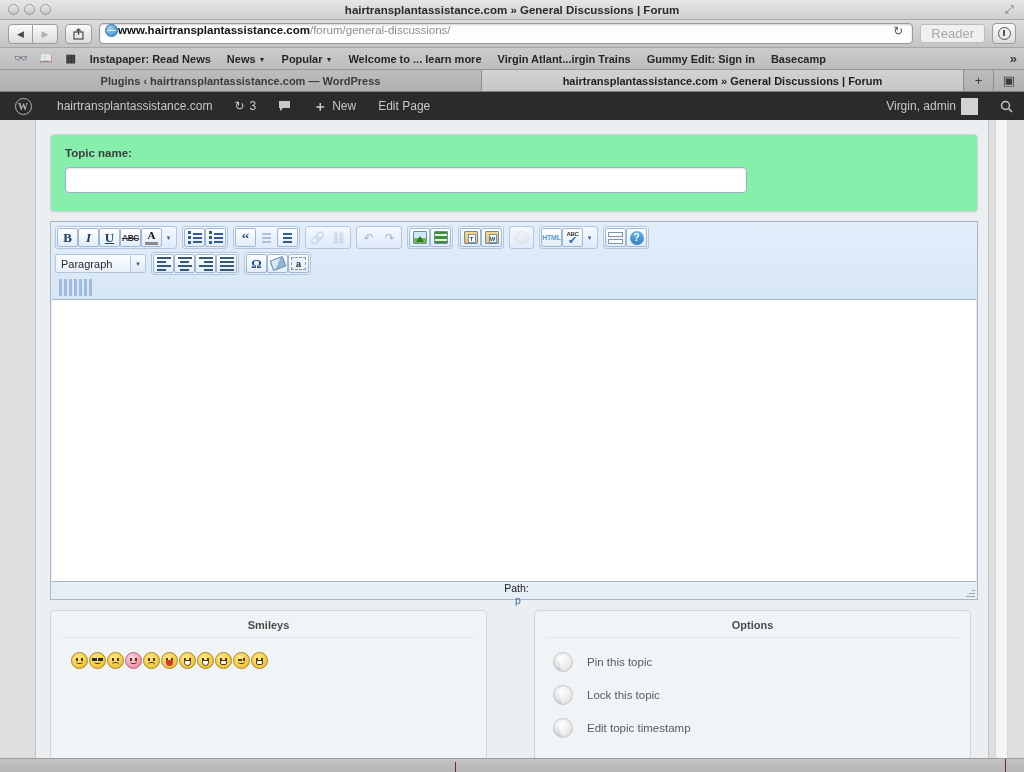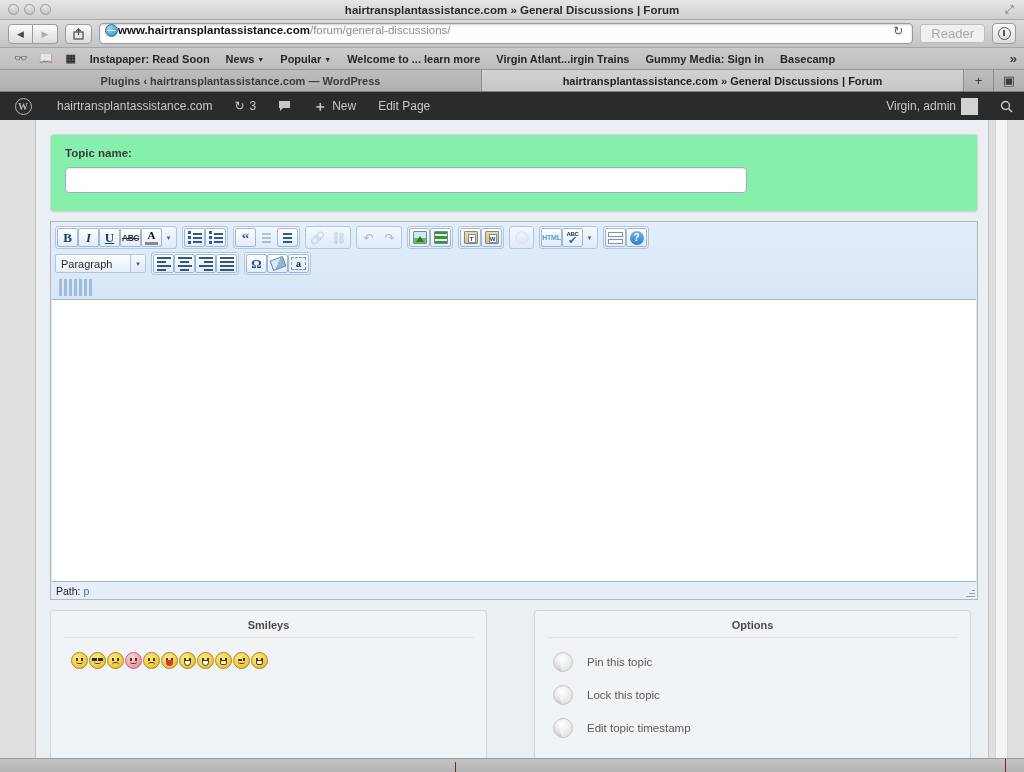--- a/index.html
+++ b/index.html
@@ -258,21 +258,21 @@
 
   .stripes { display:flex; gap:2px; padding: 2px 0 3px 4px; }
   .stripes i { display:block; width:3px; height:17px; background:#9fbcdc; }
 
   .mce-edit {
     background: #fff; height: 283px; border-top: 1px solid #a9b4bf;
     border-bottom: 1px solid #a9b4bf; margin: 0 1px;
   }
   .mce-status {
     height: 17px; background: #e6eef8; display: flex; align-items: center;
-    padding-left: 5px; font-size: 10.5px; color: #1b1b1b; position: relative;
+    padding-left: 5px; font-size: 10.5px; color: #1b1b1b; position: relative; flex-direction: column;
   }
   .mce-status .pathval { color: #3f6ea8; margin-left: 3px; }
   .resize-grip { position:absolute; right:2px; bottom:1px; width:10px; height:10px; }
   .resize-grip i{position:absolute;right:0;background:#9aa4ae;height:1px;}
   .resize-grip i:nth-child(1){bottom:1px;width:9px;}
   .resize-grip i:nth-child(2){bottom:4px;width:6px;}
   .resize-grip i:nth-child(3){bottom:7px;width:3px;}
 
   
   .boxrow { display: flex; gap: 47px; }
@@ -368,26 +368,26 @@
     <div class="reader-btn">Reader</div>
     <div class="dl-btn">
       <div class="dl-circ"></div>
     </div>
   </div>
 
   <div class="bookmarkbar">
     <div class="bm-icon">👓</div>
     <div class="bm-icon">📖</div>
     <div class="bm-icon">▦</div>
-    <div class="bm-item">Instapaper: Read Soon</div>
+    <div class="bm-item">Instapaper: Read News</div>
     <div class="bm-item"><span>News</span><span class="bm-caret">▼</span></div>
     <div class="bm-item"><span>Popular</span><span class="bm-caret">▼</span></div>
     <div class="bm-item">Welcome to ... learn more</div>
     <div class="bm-item">Virgin Atlant...irgin Trains</div>
-    <div class="bm-item">Gummy Media: Sign in</div>
+    <div class="bm-item">Gummy Edit: Sign in</div>
     <div class="bm-item">Basecamp</div>
     <div class="bm-more">»</div>
   </div>
 
   <div class="tabbar">
     <div class="tab">Plugins ‹ hairtransplantassistance.com — WordPress</div>
     <div class="tab active">hairtransplantassistance.com » General Discussions | Forum</div>
     <div class="tab-btn">+</div>
     <div class="tab-btn">▣</div>
   </div>

